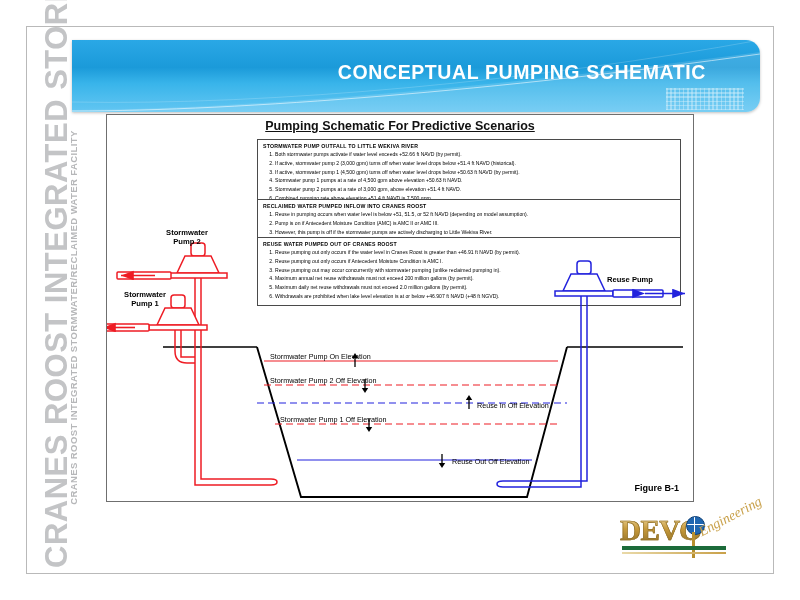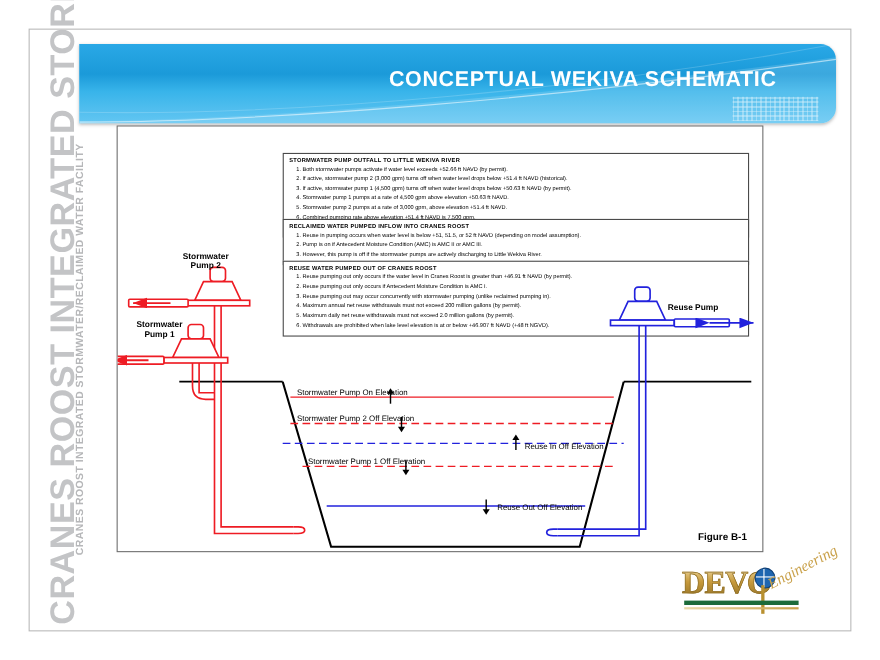--- a/index.html
+++ b/index.html
@@ -100,24 +100,25 @@
     <div class="vtitle-small">CRANES ROOST INTEGRATED STORMWATER/RECLAIMED WATER FACILITY</div>
   </div>
 
   <div class="banner">
     <svg class="banner-swoosh" viewBox="0 0 688 72" preserveAspectRatio="none">
       <path d="M0,70 C160,70 420,48 688,12 L688,72 L0,72 Z" fill="rgba(255,255,255,0.14)"></path>
       <path d="M0,71 C170,71 430,50 688,14" stroke="rgba(255,255,255,0.55)" stroke-width="1" fill="none"></path>
       <path d="M0,62 C200,66 470,40 688,0" stroke="rgba(255,255,255,0.18)" stroke-width="1" fill="none"></path>
     </svg>
     <div class="banner-dots"></div>
-    <div class="banner-title">CONCEPTUAL WEKIVA SCHEMATIC</div>
+    <div class="banner-title">CONCEPTUAL PUMPING SCHEMATIC</div>
   </div>
 
   <div class="draw-box">
+    <div class="draw-title">Pumping Schematic For Predictive Scenarios</div>
 
     <div class="note" id="note1">
       <h4>STORMWATER PUMP OUTFALL TO LITTLE WEKIVA RIVER</h4>
       <ol>
         <li>Both stormwater pumps activate if water level exceeds +52.66 ft NAVD (by permit).</li>
         <li>If active, stormwater pump 2 (3,000 gpm) turns off when water level drops below +51.4 ft NAVD (historical).</li>
         <li>If active, stormwater pump 1 (4,500 gpm) turns off when water level drops below +50.63 ft NAVD (by permit).</li>
         <li>Stormwater pump 1 pumps at a rate of 4,500 gpm above elevation +50.63 ft NAVD.</li>
         <li>Stormwater pump 2 pumps at a rate of 3,000 gpm, above elevation +51.4 ft NAVD.</li>
         <li>Combined pumping rate above elevation +51.4 ft NAVD is 7,500 gpm.</li>

